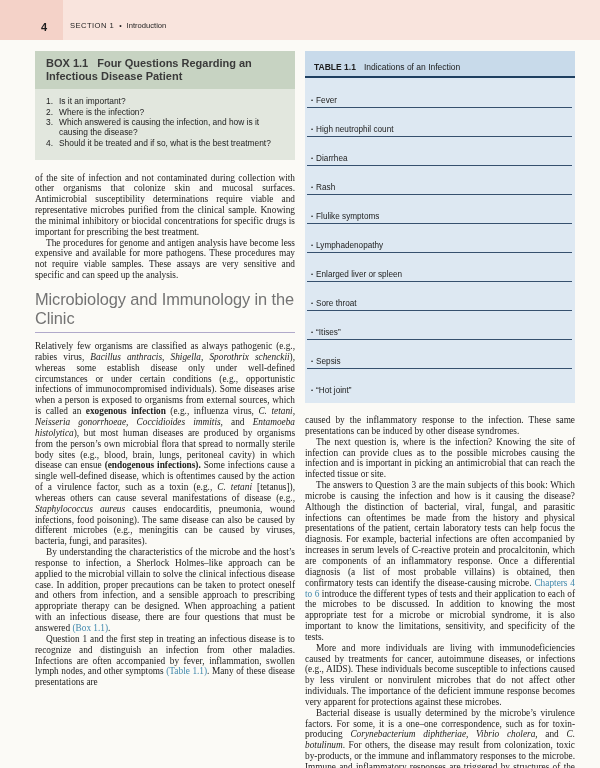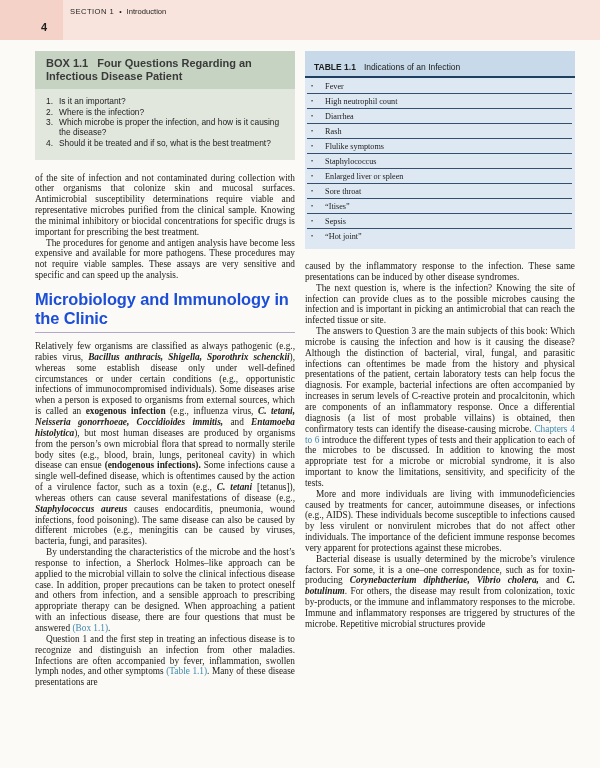--- a/index.html
+++ b/index.html
@@ -4,21 +4,21 @@
 <style>
   html,body{margin:0;padding:0;}
   body{width:600px;height:768px;overflow:hidden;background:#fbfaf6;}
   .page{position:relative;width:600px;height:768px;font-family:"Liberation Serif",serif;box-sizing:border-box;}
 
   
   .band{display:flex;height:40px;background:#f9e4dd;}
   .band-block{width:63px;background:#f4d2c8;display:flex;align-items:flex-end;justify-content:flex-end;
               padding:0 16px 7px 0;box-sizing:border-box;}
   .pagenum{font-family:"Liberation Sans",sans-serif;font-weight:bold;font-size:11px;color:#1d1d1d;}
-  .band-title{display:flex;align-items:flex-end;padding-bottom:24px;margin-left:7px;gap:5px;
+  .band-title{display:flex;align-items:flex-end;padding-bottom:10px;margin-left:7px;gap:5px;
               font-family:"Liberation Sans",sans-serif;font-size:7.6px;color:#232323;}
   .sec-label{letter-spacing:.45px;}
   .dot{font-size:7px;position:relative;top:-1px;}
 
   
   .content{display:flex;gap:10px;padding:11px 25px 0 35px;box-sizing:border-box;}
   .col-left{width:260px;flex:none;}
   .col-right{width:270px;flex:none;}
 
   
@@ -29,34 +29,34 @@
   .box-body{background:#e2e7de;padding:8px 12px 10px 11px;}
   .box-item{display:flex;font-family:"Liberation Sans",sans-serif;font-size:8.4px;line-height:1.16;color:#222;margin-bottom:1px;}
   .box-num{width:13px;flex:none;}
 
   
   .tablebox{margin-bottom:12px;}
   .table-head{background:#c8daea;padding:11px 9px 4px;font-family:"Liberation Sans",sans-serif;
               font-size:8.5px;color:#1c1c1c;border-bottom:2px solid #1e3f60;}
   .table-label{font-weight:bold;margin-right:8px;}
   .table-body{background:#dde8f2;padding:1px 0 6px;}
-  .trow{margin:0 3px 0 2px;padding:3px 6px 2px 4px;border-bottom:1px solid #35506e;
-        font-family:Liberation Serif, serif;font-size:8.2px;color:#222;display:flex;align-items:baseline;gap:9px;}
+  .trow{margin:0 3px 0 2px;padding:17px 6px 2px 4px;border-bottom:1px solid #35506e;
+        font-family:Liberation Sans, sans-serif;font-size:8.2px;color:#222;display:flex;align-items:baseline;}
   .trow:last-child{border-bottom:none;}
   .bullet{font-size:6px;margin-right:3px;position:relative;top:-1px;flex:none;}
 
   
-  .heading{font-family:"Liberation Sans",sans-serif;font-weight:bold;font-size:16.4px;line-height:1.13;
-           color:#1d4ed8;margin:9px 0 0;letter-spacing:-.1px;}
+  .heading{font-family:"Liberation Sans",sans-serif;font-weight:normal;font-size:16.4px;line-height:1.13;
+           color:#737373;margin:9px 0 0;letter-spacing:-.1px;}
   .heading-rule{border:none;border-top:1.5px solid #b0a9ca;margin:5px 0 8px;}
 
   
   .bp{font-size:9.3px;line-height:10.85px;text-align:justify;color:#212121;margin:0;hyphens:auto;}
   .bp.ind{text-indent:11px;}
-  .rt-i{font-style:italic;font-weight:bold;}
+  .rt-i{font-style:italic;}
   .rt-b{font-weight:bold;}
   .rt-link{color:#4289ad;}
 </style>
 </head>
 <body>
 
 <div class="page">
 
   <div class="band">
     <div class="band-block">
@@ -81,21 +81,21 @@
             <div class="box-item">
               <span class="box-num">1.</span>
               <span>Is it an important?</span>
             </div>
             <div class="box-item">
               <span class="box-num">2.</span>
               <span>Where is the infection?</span>
             </div>
             <div class="box-item">
               <span class="box-num">3.</span>
-              <span>Which microbe is proper the infection, and how is it causing the disease?</span>
+              <span>Which answered is causing the infection, and how is it causing the disease?</span>
             </div>
             <div class="box-item">
               <span class="box-num">4.</span>
               <span>Should it be treated and if so, what is the best treatment?</span>
             </div>
           </div>
       </div>
 
       <p class="bp"><span>of the site of infection and not contaminated during collection with other organisms that colonize skin and mucosal surfaces. Antimicrobial susceptibility determinations require viable and representative microbes purified from the clinical sample. Knowing the minimal inhibitory or biocidal concentrations for specific drugs is important for prescribing the best treatment.</span></p>
       <p class="bp ind"><span>The procedures for genome and antigen analysis have become less expensive and available for more pathogens. These procedures may not require viable samples. These assays are very sensitive and specific and can speed up the analysis.</span></p>
@@ -130,21 +130,21 @@
             <div class="trow">
               <span class="bullet">•</span>
               <span>Rash</span>
             </div>
             <div class="trow">
               <span class="bullet">•</span>
               <span>Flulike symptoms</span>
             </div>
             <div class="trow">
               <span class="bullet">•</span>
-              <span>Staphylococcus</span>
+              <span>Lymphadenopathy</span>
             </div>
             <div class="trow">
               <span class="bullet">•</span>
               <span>Enlarged liver or spleen</span>
             </div>
             <div class="trow">
               <span class="bullet">•</span>
               <span>Sore throat</span>
             </div>
             <div class="trow">

